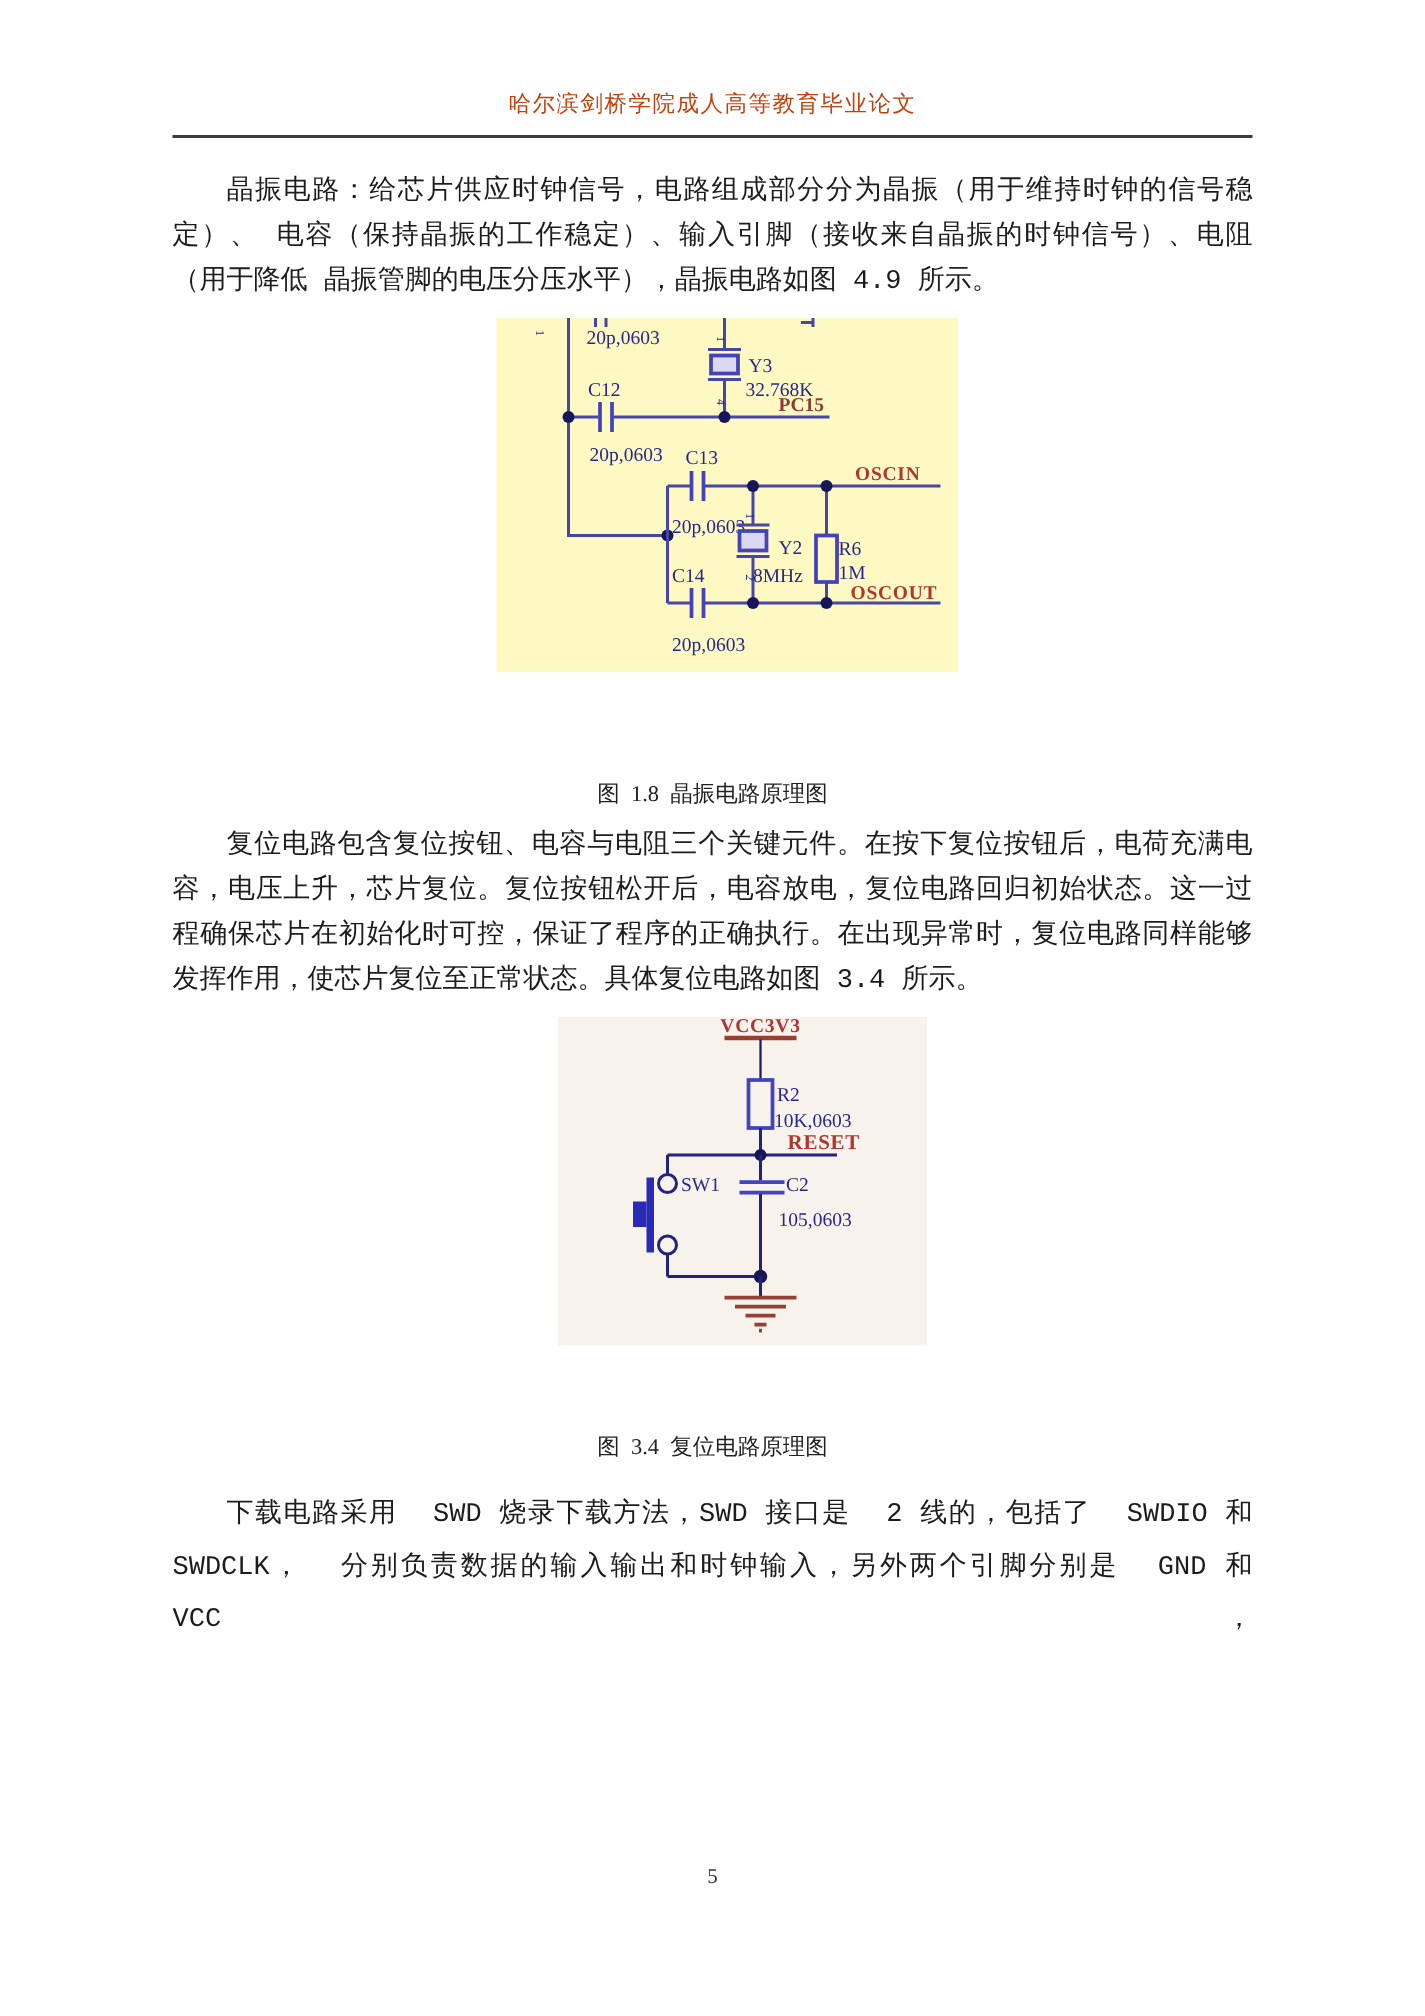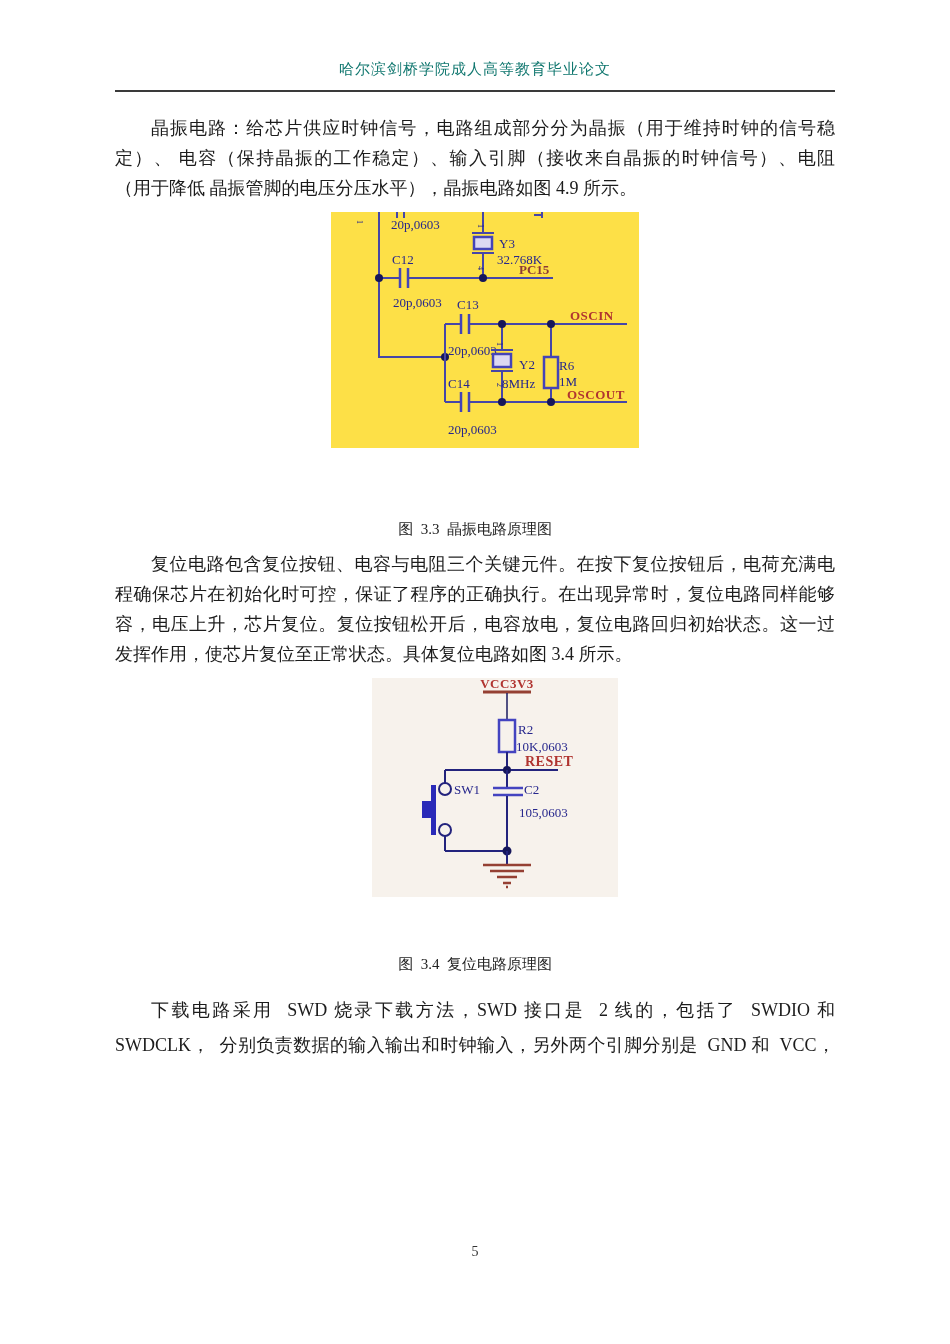--- a/index.html
+++ b/index.html
@@ -5,34 +5,35 @@
   html,body{margin:0;padding:0;background:#888;}
   #page{
     position:relative;width:950px;height:1344px;background:#ffffff;
     font-family:"Liberation Serif",serif;color:#1c1c1c;overflow:hidden;
     margin:0 auto;
   }
   .abs{position:absolute;}
   
   #header-text{
     left:0;top:60px;width:950px;text-align:center;
-    font-size:15px;letter-spacing:1px;color:#0f766e;
+    font-size:15px;letter-spacing:1px;color:#c2410c;
   }
   #header-rule{left:115px;top:90px;width:720px;height:2px;background:#3a3a3a;}
   
   .para{left:115px;width:720px;font-size:18px;}
   .pline{
     line-height:30px;height:30px;text-align:justify;text-align-last:justify;
     white-space:pre-wrap;
+    font-family:Liberation Mono, monospace;
   }
   .pline.last{text-align-last:left;}
   .pline.indent{text-indent:2em;}
   #para-3 .pline{line-height:35px;height:35px;}
   
-  #figure-33{left:331px;top:212px;width:308px;height:236px;background:#fde047;}
+  #figure-33{left:331px;top:212px;width:308px;height:236px;background:#fef9c3;}
   #figure-34{left:372px;top:678px;width:230px;height:219px;background:#f7f2ec;padding-left:16px;}
   .caption{
     left:0;width:950px;text-align:center;font-size:15px;color:#222;
     white-space:pre-wrap;
   }
   #caption-33{top:520px;}
   #caption-34{top:955px;}
   #page-number{left:0;top:1244px;width:950px;text-align:center;font-size:14px;color:#333;}
   svg text{font-family:"Liberation Serif",serif;}
   .lbl{fill:#26268c;font-size:13px;}
@@ -106,26 +107,26 @@
       <text class="lbl" x="117" y="222">20p,0603</text>
       <text class="net-red" x="236" y="187">OSCOUT</text>
 
       <circle cx="171" cy="112" r="4" fill="#16165a"></circle>
       <circle cx="220" cy="112" r="4" fill="#16165a"></circle>
       <circle cx="171" cy="190" r="4" fill="#16165a"></circle>
       <circle cx="220" cy="190" r="4" fill="#16165a"></circle>
     </svg>
   </div>
 
-  <div class="abs caption" id="caption-33">图  3.3  晶振电路原理图</div>
+  <div class="abs caption" id="caption-33">图  1.8  晶振电路原理图</div>
 
   <div class="abs para" id="para-2" style="top:549px;">
     <div class="pline indent">复位电路包含复位按钮、电容与电阻三个关键元件。在按下复位按钮后，电荷充满电</div>
+    <div class="pline">容，电压上升，芯片复位。复位按钮松开后，电容放电，复位电路回归初始状态。这一过</div>
     <div class="pline">程确保芯片在初始化时可控，保证了程序的正确执行。在出现异常时，复位电路同样能够</div>
-    <div class="pline">容，电压上升，芯片复位。复位按钮松开后，电容放电，复位电路回归初始状态。这一过</div>
     <div class="pline last">发挥作用，使芯片复位至正常状态。具体复位电路如图 3.4 所示。</div>
   </div>
 
   <div class="abs" id="figure-34">
     <svg width="230" height="219" viewBox="0 0 230 219">
 
       <text class="net-red" x="119" y="10" text-anchor="middle">VCC3V3</text>
       <path d="M95,14 H143" stroke="#954033" stroke-width="3" fill="none"></path>
       <path d="M119,15 V42" stroke="#1b1b60" stroke-width="1.5" fill="none"></path>
 

